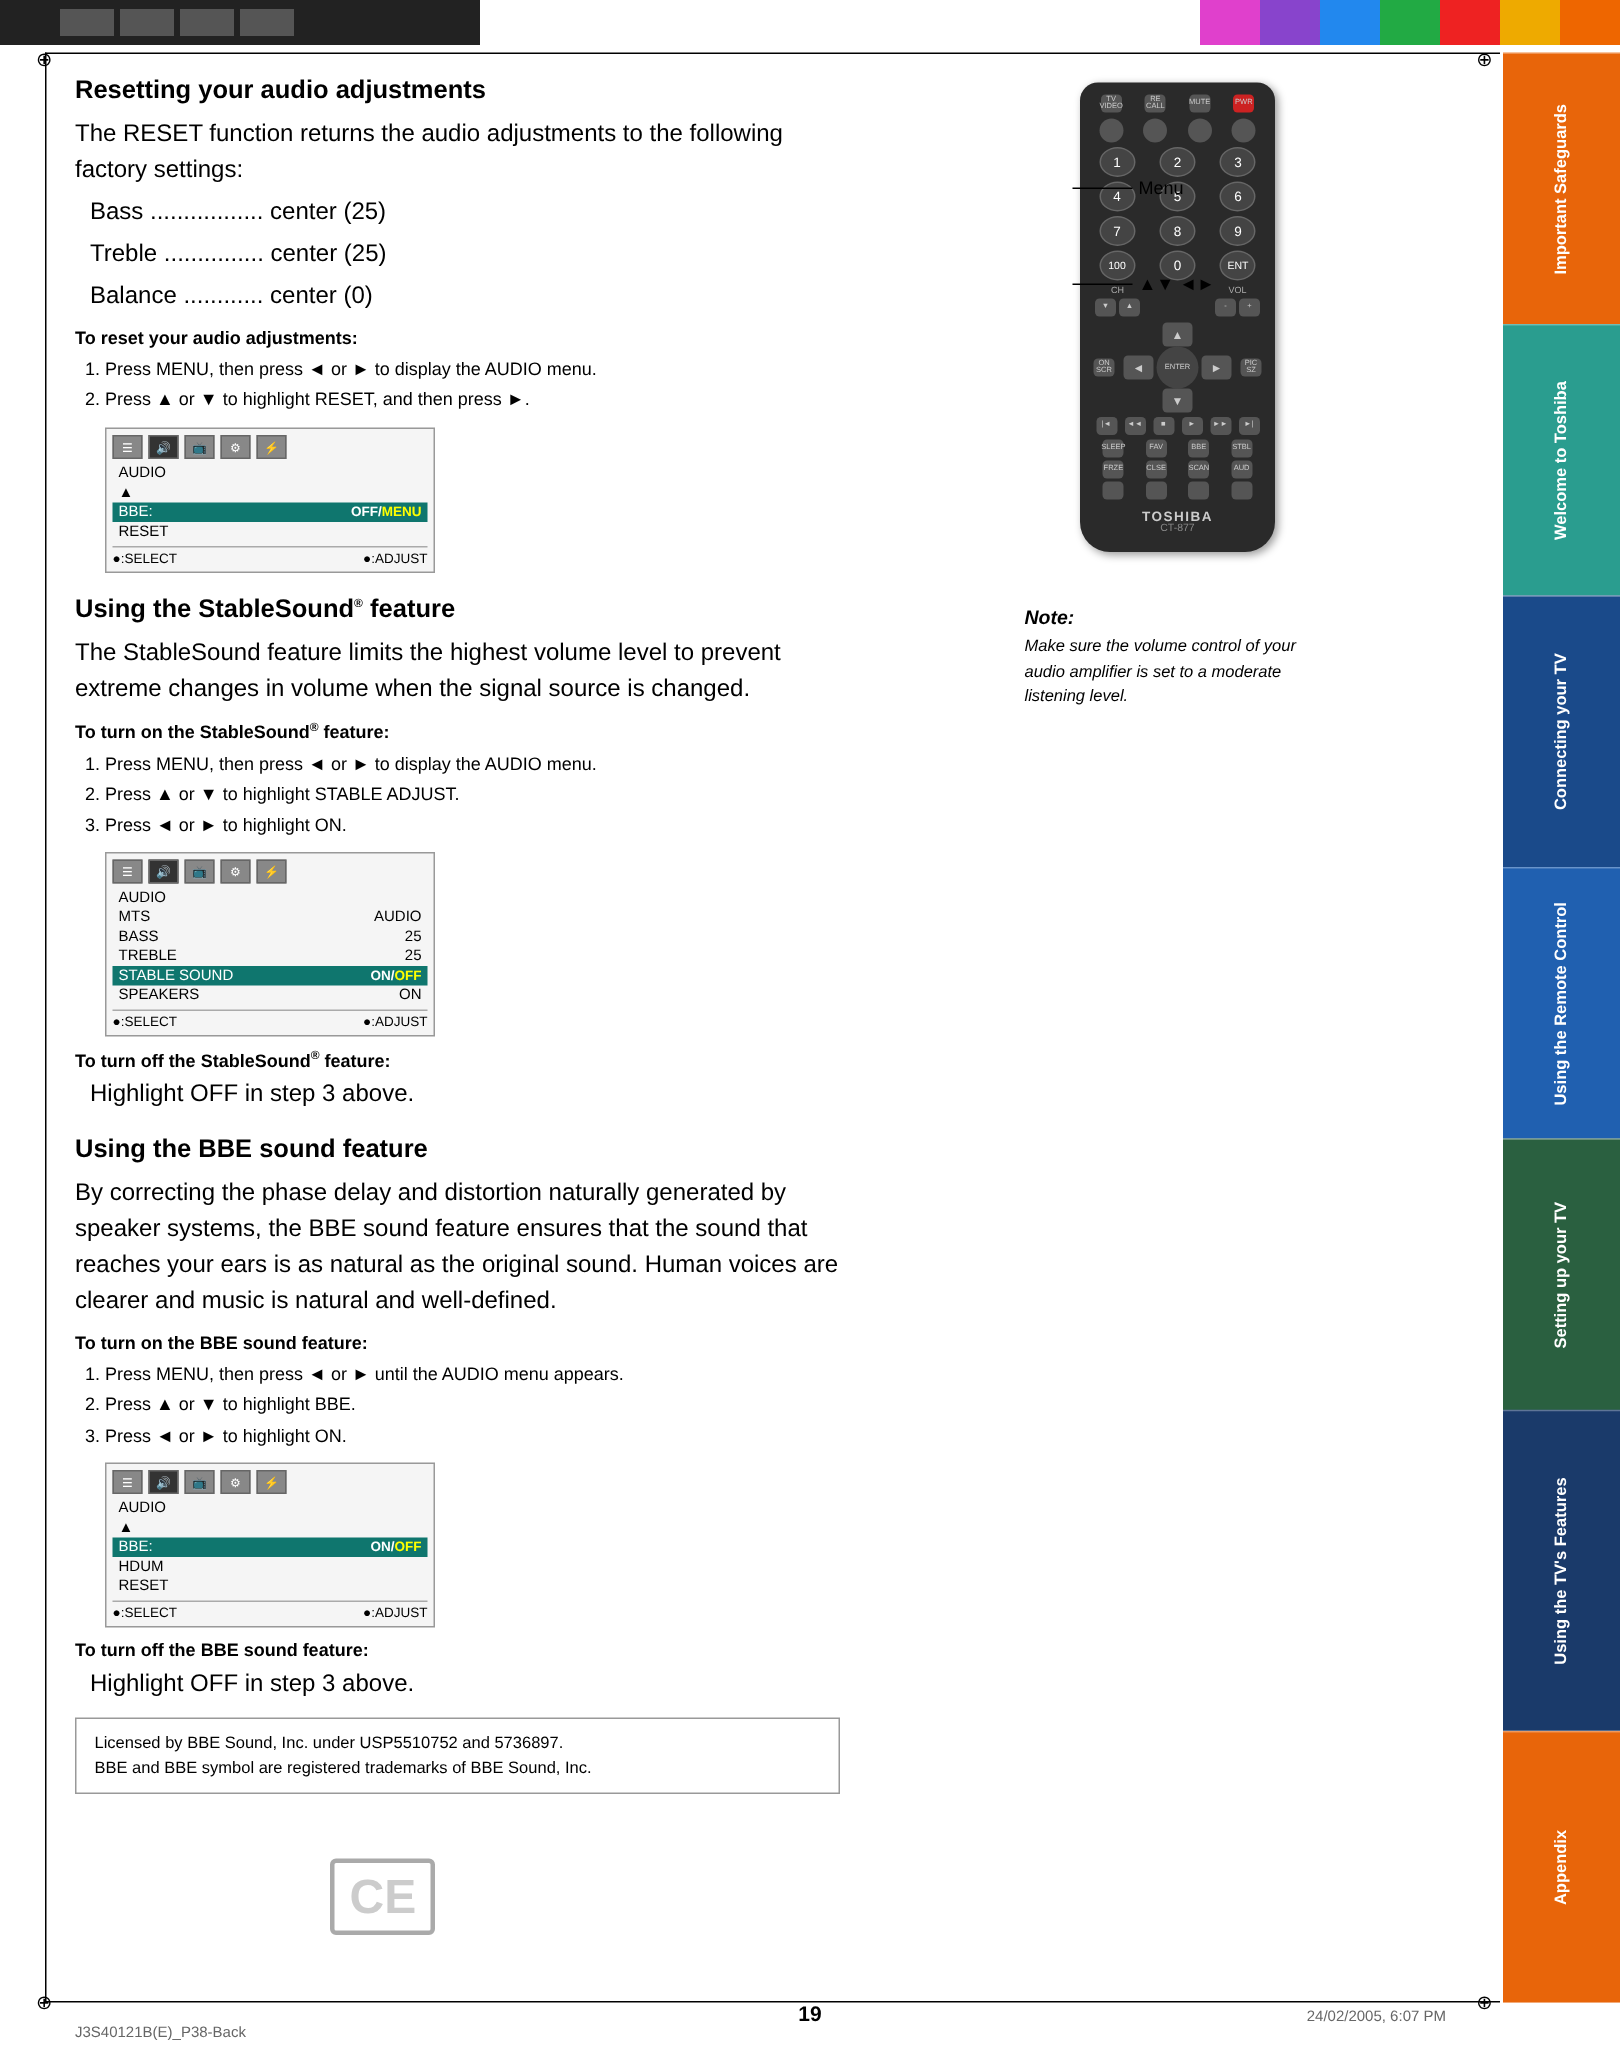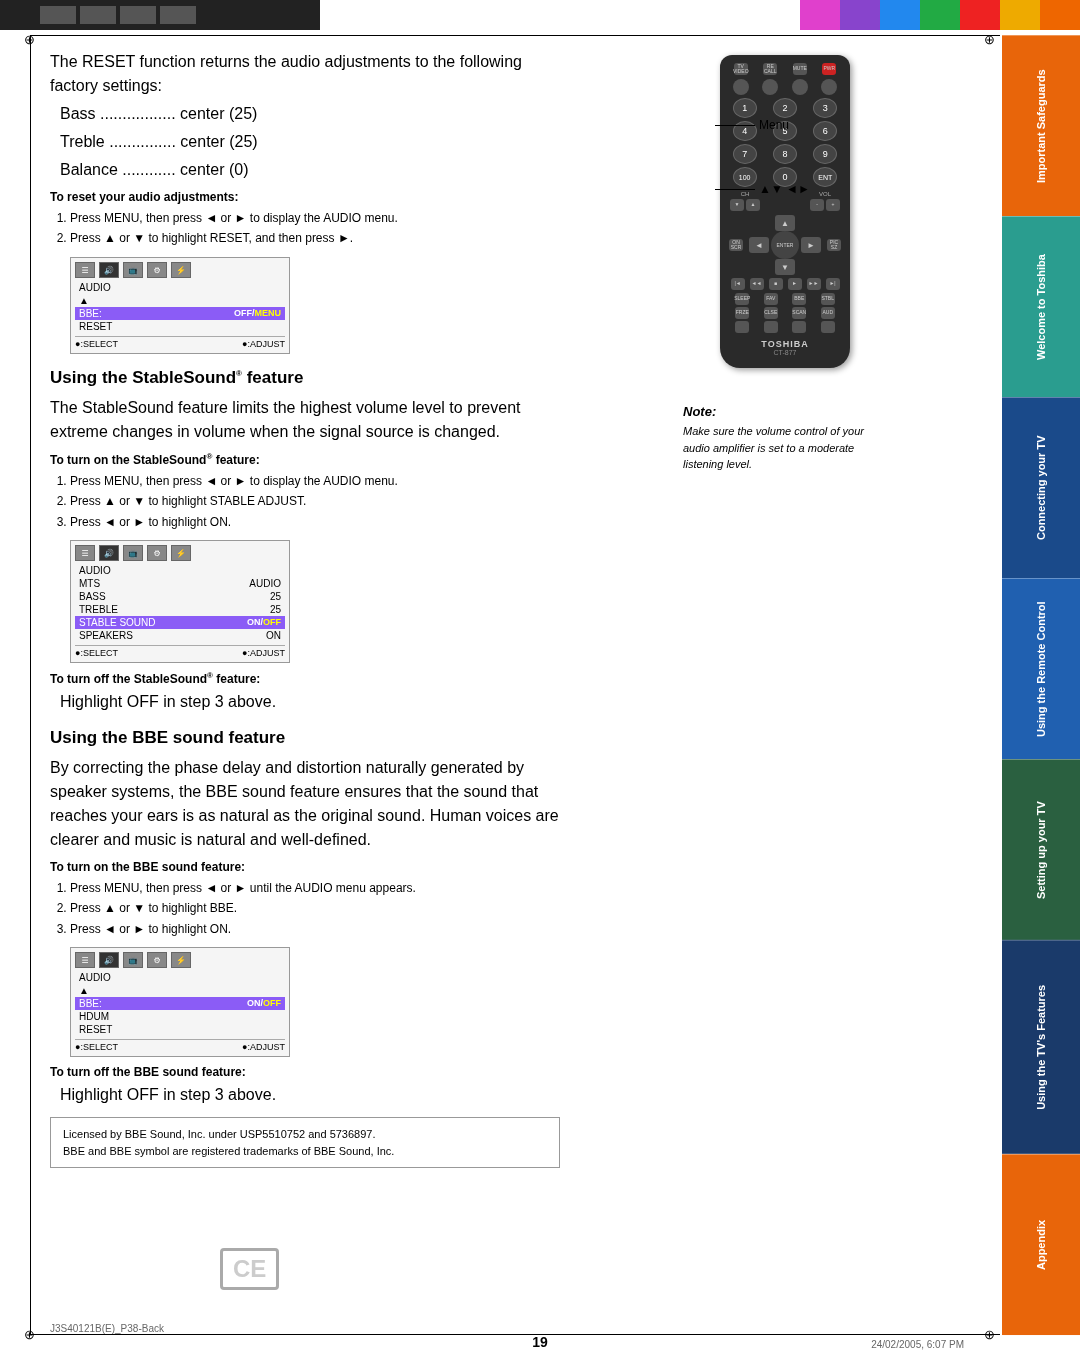--- a/index.html
+++ b/index.html
@@ -199,21 +199,21 @@
     .menu-icon.selected {
       background: #333;
     }
     .menu-row {
       display: flex;
       justify-content: space-between;
       font-size: 10px;
       padding: 1px 4px;
     }
     .menu-row.highlighted {
-      background: #8b5cf6;
+      background: #0f766e;
       color: #fff;
     }
     .menu-footer {
       display: flex;
       justify-content: space-between;
       font-size: 9px;
       margin-top: 3px;
       border-top: 1px solid #aaa;
       padding-top: 2px;
     }
@@ -334,21 +334,21 @@
       bottom: 20px;
       left: 50%;
       transform: translateX(-50%);
       font-size: 14px;
       font-weight: bold;
     }
 
     
     .footer-left {
       position: absolute;
-      bottom: 36px;
+      bottom: 9px;
       left: 50px;
       font-size: 10px;
       color: #666;
     }
     .footer-right {
       position: absolute;
       bottom: 20px;
       right: 116px;
       font-size: 10px;
       color: #666;
@@ -410,20 +410,21 @@
   </div>
   <div class="sidebar-tab orange">
     <span>Appendix</span>
   </div>
 </div>
 
 <div class="main-content">
 
   <div class="left-col">
 
+    <div class="section-title first">Resetting your audio adjustments</div>
     <p class="body-text">The RESET function returns the audio adjustments to the following factory settings:</p>
     <p class="body-text indent">Bass ................. center (25)</p>
     <p class="body-text indent">Treble ............... center (25)</p>
     <p class="body-text indent">Balance ............ center (0)</p>
 
     <p class="bold-label">To reset your audio adjustments:</p>
     <ol class="steps">
       <li>Press MENU, then press ◄ or ► to display the AUDIO menu.</li>
       <li>Press ▲ or ▼ to highlight RESET, and then press ►.</li>
     </ol>
@@ -676,17 +677,17 @@
 
     <div class="note-box" style="margin-top:200px;">
       <div class="note-title">Note:</div>
       <p class="note-text">Make sure the volume control of your audio amplifier is set to a moderate listening level.</p>
     </div>
 
   </div>
 
 </div>
 
-<div style="position:absolute;bottom:80px;left:220px;font-size:24px;font-weight:bold;color:#ccc;border:3px solid #aaa;padding:4px 10px;border-radius:4px;">CE</div>
+<div style="position:absolute;bottom:80px;left:220px;font-size:32px;font-weight:bold;color:#ccc;border:3px solid #aaa;padding:4px 10px;border-radius:4px;">CE</div>
 
 <div class="footer-left">J3S40121B(E)_P38-Back</div>
 <div class="page-number">19</div>
 <div class="footer-right">24/02/2005, 6:07 PM</div>
 
 </body></html>

